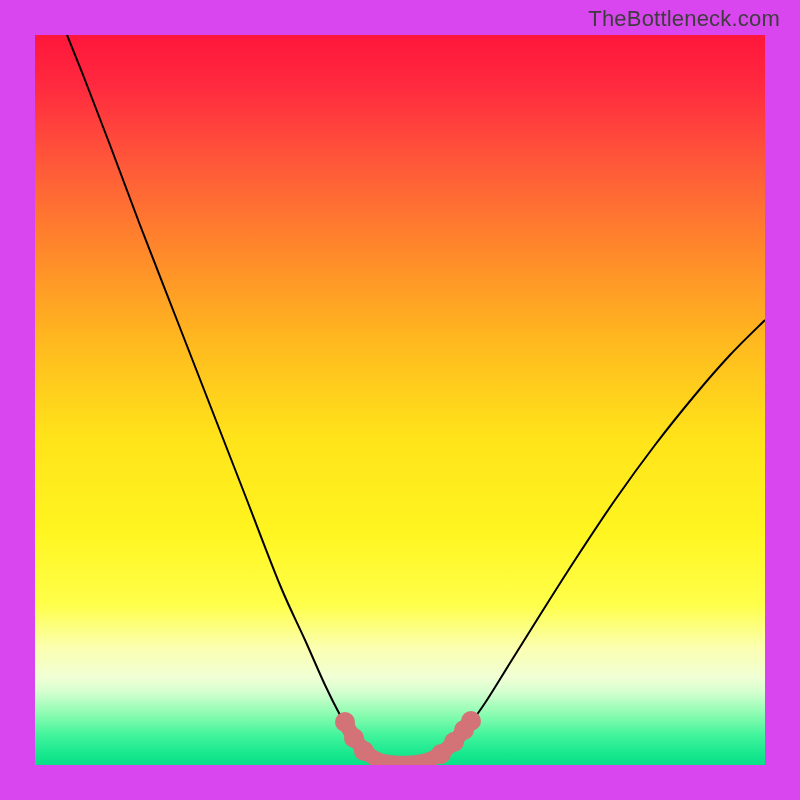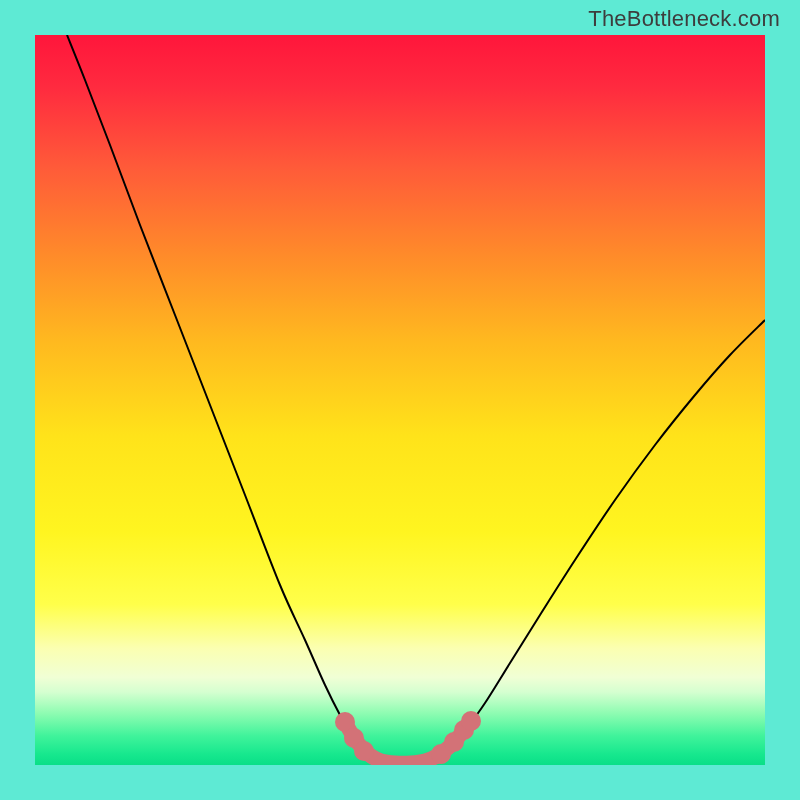--- a/index.html
+++ b/index.html
@@ -10,21 +10,21 @@
     overflow: hidden;
     background: #000;
     font-family: Arial, Helvetica, sans-serif;
   }
   .frame {
     position: absolute;
     left: 0;
     top: 0;
     width: 800px;
     height: 800px;
-    background: #5eead4;
+    background: #d946ef;
   }
   .plot-area {
     position: absolute;
     left: 35px;
     top: 35px;
     width: 730px;
     height: 730px;
     overflow: hidden;
   }
   .watermark {

